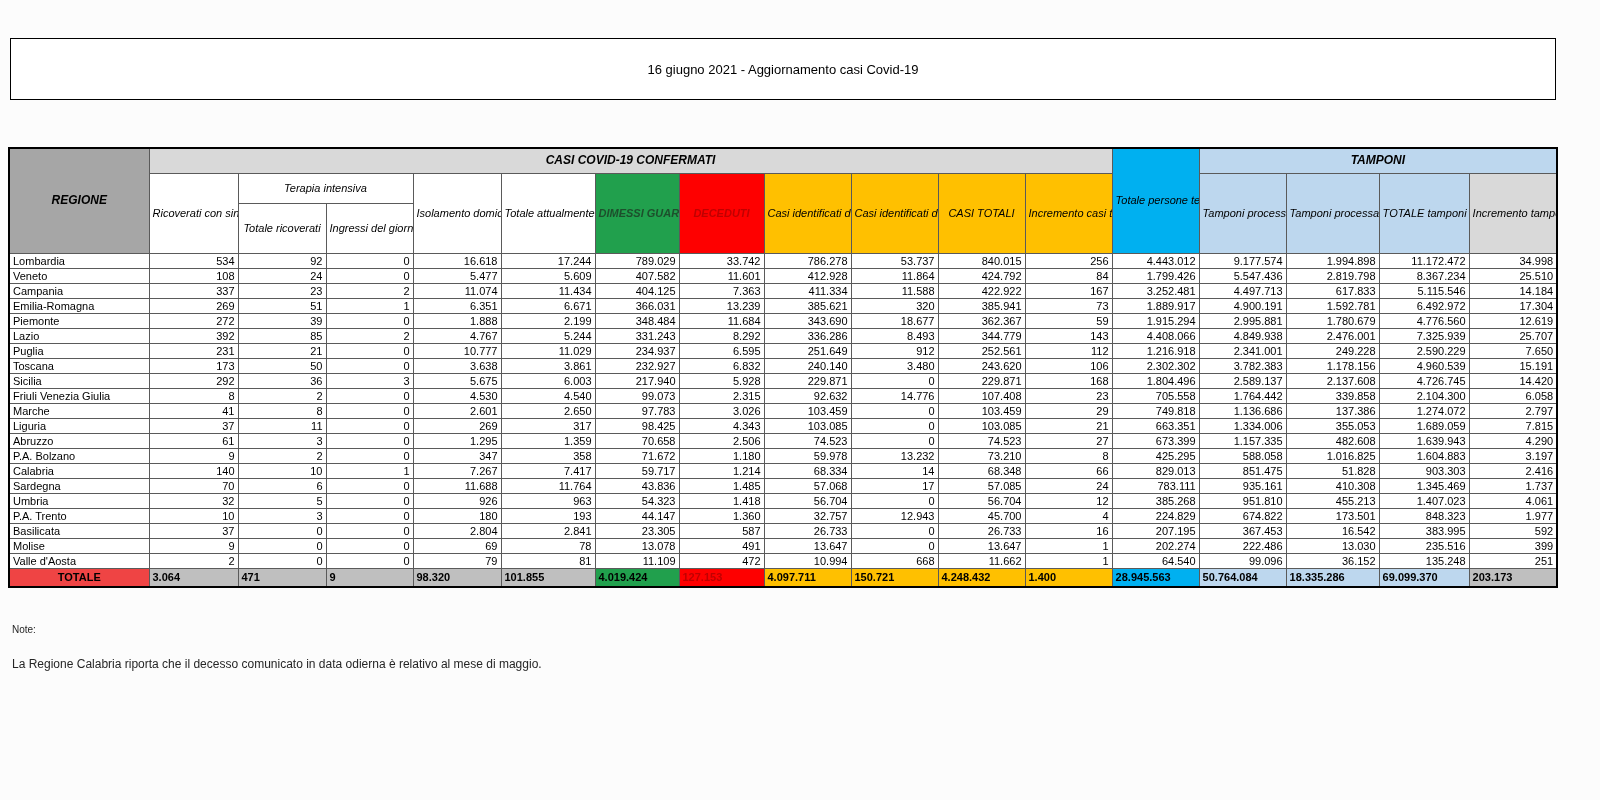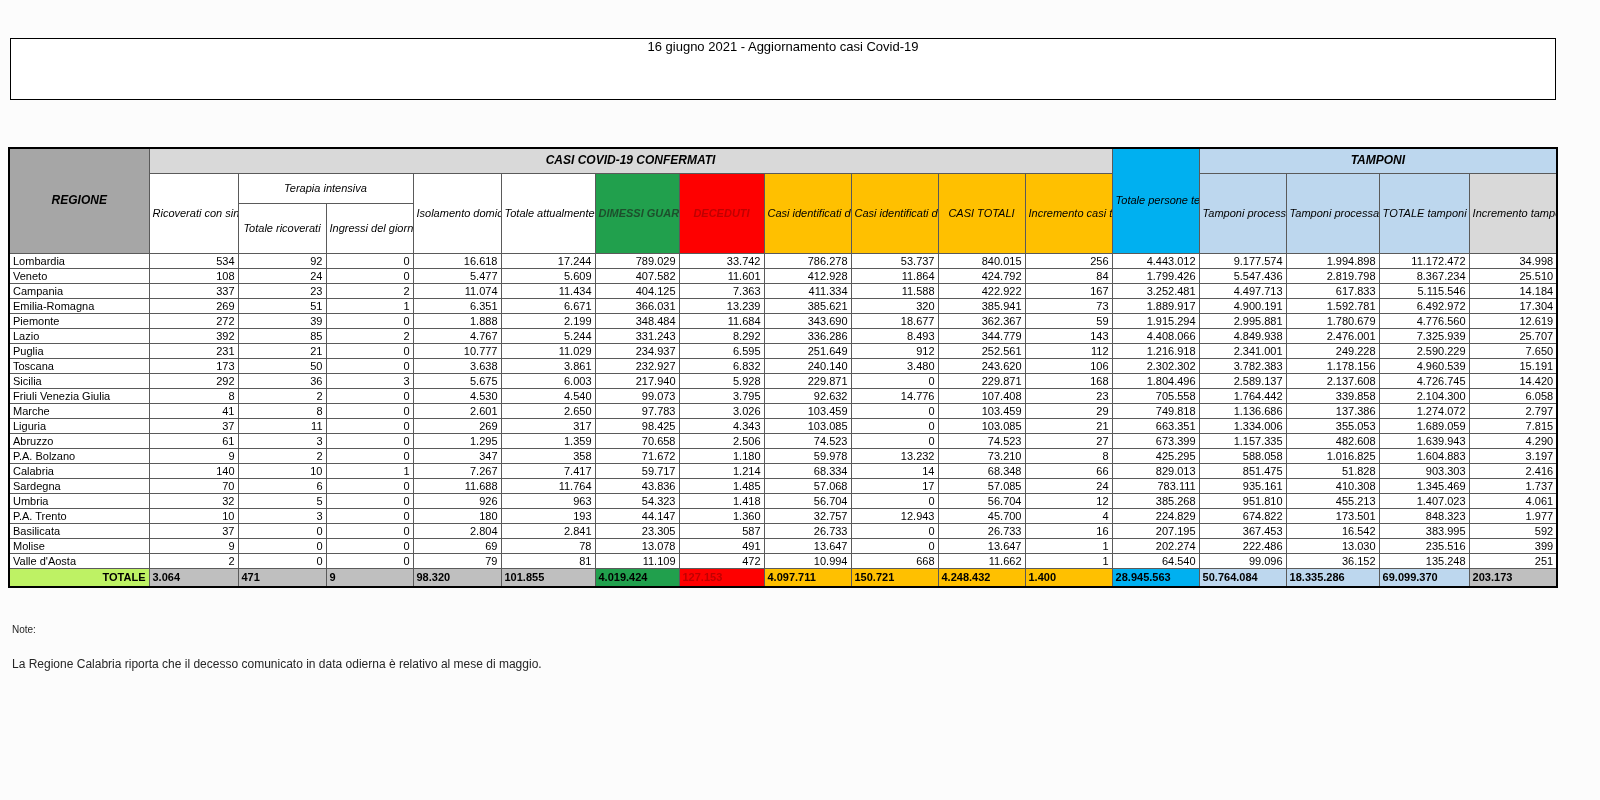--- a/index.html
+++ b/index.html
@@ -4,21 +4,21 @@
 <style>
   * { box-sizing: border-box; }
   html,body {
     margin:0; padding:0; width:1600px; height:800px;
     background:#fcfcfc; overflow:hidden;
     font-family:"Liberation Sans", sans-serif; color:#000;
   }
   .title-box {
     position:absolute; left:10px; top:38px; width:1546px; height:62px;
     background:#fff; border:1px solid #000;
-    display:flex; justify-content:center; gap:9px;
+    display:flex; flex-direction:column; justify-content:center; gap:9px;
     text-align:center; font-size:13px;
   }
   table.covid {
     position:absolute; left:8px; top:147px; width:1548px;
     border-collapse:collapse; table-layout:fixed;
     font-size:11px;
   }
   table.covid th, table.covid td {
     border:1px solid #5a5a5a; padding:0 3px; overflow:hidden; white-space:nowrap;
   }
@@ -36,21 +36,21 @@
   th.cyan-h { background:#00b0f0; }
   th.blue-h { background:#bdd7ee; }
   th.grayend-h { background:#d9d9d9; }
   th.sub-h { height:50px; background:#fff; }
   tbody td { height:15px; line-height:14px; text-align:right; background:#fff; }
   tbody td.region { text-align:left;margin-left:40px; }
   td.tested-col, th.tested-col { border-left:2px solid #000; border-right:2px solid #000; }
   tfoot td {
     height:19px; font-weight:bold; text-align:left; border-top:1px solid #000;
   }
-  tfoot td.t-region { background:#bef264; text-align:right; }
+  tfoot td.t-region { background:#ef4444; text-align:center; }
   tfoot td.t-gray { background:#bfbfbf; }
   tfoot td.t-green { background:#21a04d; }
   tfoot td.t-red { background:#fe0000; color:#c00000; }
   tfoot td.t-yellow { background:#ffc000; }
   tfoot td.t-cyan { background:#00b0f0; }
   tfoot td.t-blue { background:#bdd7ee; }
   tfoot td.t-grayend { background:#bfbfbf; }
   .notes {
     position:absolute; left:12px; top:624px; font-size:10px; color:#262626;
   }
@@ -284,21 +284,21 @@
         <td>14.420</td>
       </tr>
       <tr>
         <td class="region">Friuli Venezia Giulia</td>
         <td>8</td>
         <td>2</td>
         <td>0</td>
         <td>4.530</td>
         <td>4.540</td>
         <td>99.073</td>
-        <td>3.795</td>
+        <td>2.315</td>
         <td>92.632</td>
         <td>14.776</td>
         <td>107.408</td>
         <td>23</td>
         <td class="tested-col">705.558</td>
         <td>1.764.442</td>
         <td>339.858</td>
         <td>2.104.300</td>
         <td>6.058</td>
       </tr>

